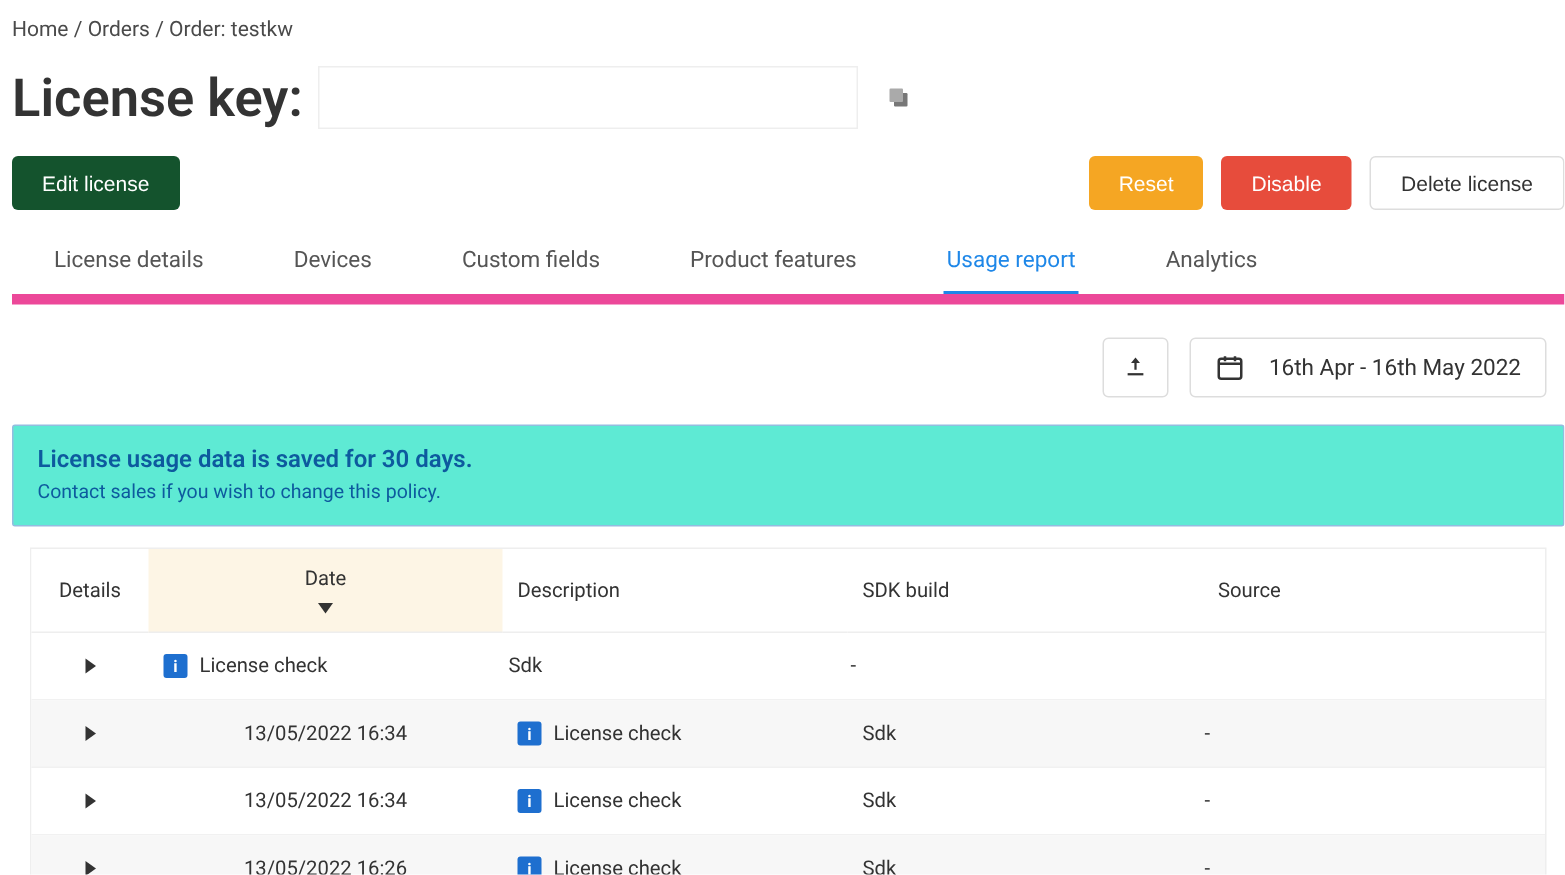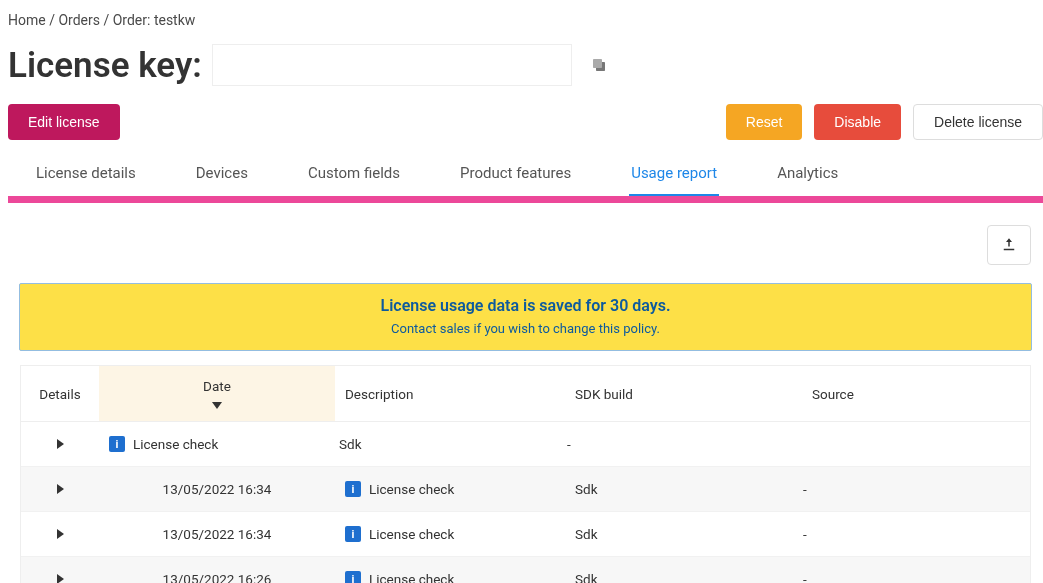--- a/index.html
+++ b/index.html
@@ -60,21 +60,21 @@
     border: none;
     font-size: 14px;
     font-weight: 500;
     padding: 0 20px;
     cursor: pointer;
     line-height: 36px;
     display: inline-flex;
     align-items: center;
     justify-content: center;
   }
-  .btn-blue   { background:#be185d; color:#fff; }
+  .btn-blue   { background:#14532d; color:#fff; }
   .btn-orange { background:#f5a623; color:#fff; }
   .btn-red    { background:#e74c3c; color:#fff; }
   .btn-white  { background:#fff; color:#333; border:1px solid #ddd; }
   .spacer { flex: 1; }
   .actions .btn + .btn { margin-left: 12px; }
 
   
   .tabs {
     display: flex;
     border-bottom: 7px solid #ec4899;
@@ -117,26 +117,25 @@
     display: flex; align-items: center;
     padding: 0 16px;
     gap: 16px;
     cursor: pointer;
     color: #333;
     font-size: 15px;
   }
 
   
   .banner {
-    margin: 0 11px;
-    background: #fde047;
+    margin: 0 0;
+    background: #5eead4;
     border: 1px solid #93bde0;
     border-radius: 2px;
     padding: 12px 16px 14px 16px;
-    text-align: center;
   }
   .banner-title {
     color: #0d5a9e;
     font-weight: 600;
     font-size: 16px;
     margin-bottom: 6px;
   }
   .banner-sub {
     color: #0d5a9e;
     font-size: 13px;
@@ -246,20 +245,30 @@
   </div>
 
   <div class="toolbar">
     <div class="icon-btn">
       <span>
         <svg viewBox="0 0 24 24" width="18" height="18" fill="#333">
           <path d="M5 17h14v2H5z"></path>
           <path d="M12 3l4 5h-3v6h-2V8H8l4-5z"></path>
         </svg>
       </span>
+    </div>
+    <div class="date-range">
+      <span>
+        <svg viewBox="0 0 24 24" width="20" height="20" fill="none" stroke="#333" stroke-width="2">
+          <rect x="3" y="5" width="18" height="16" rx="2"></rect>
+          <path d="M3 9h18"></path>
+          <path d="M8 3v4M16 3v4"></path>
+        </svg>
+      </span>
+      <span>16th Apr - 16th May 2022</span>
     </div>
   </div>
 
   <div class="banner">
     <div class="banner-title">License usage data is saved for 30 days.</div>
     <div class="banner-sub">Contact sales if you wish to change this policy.</div>
   </div>
 
   <div class="table">
     <div class="thead">

